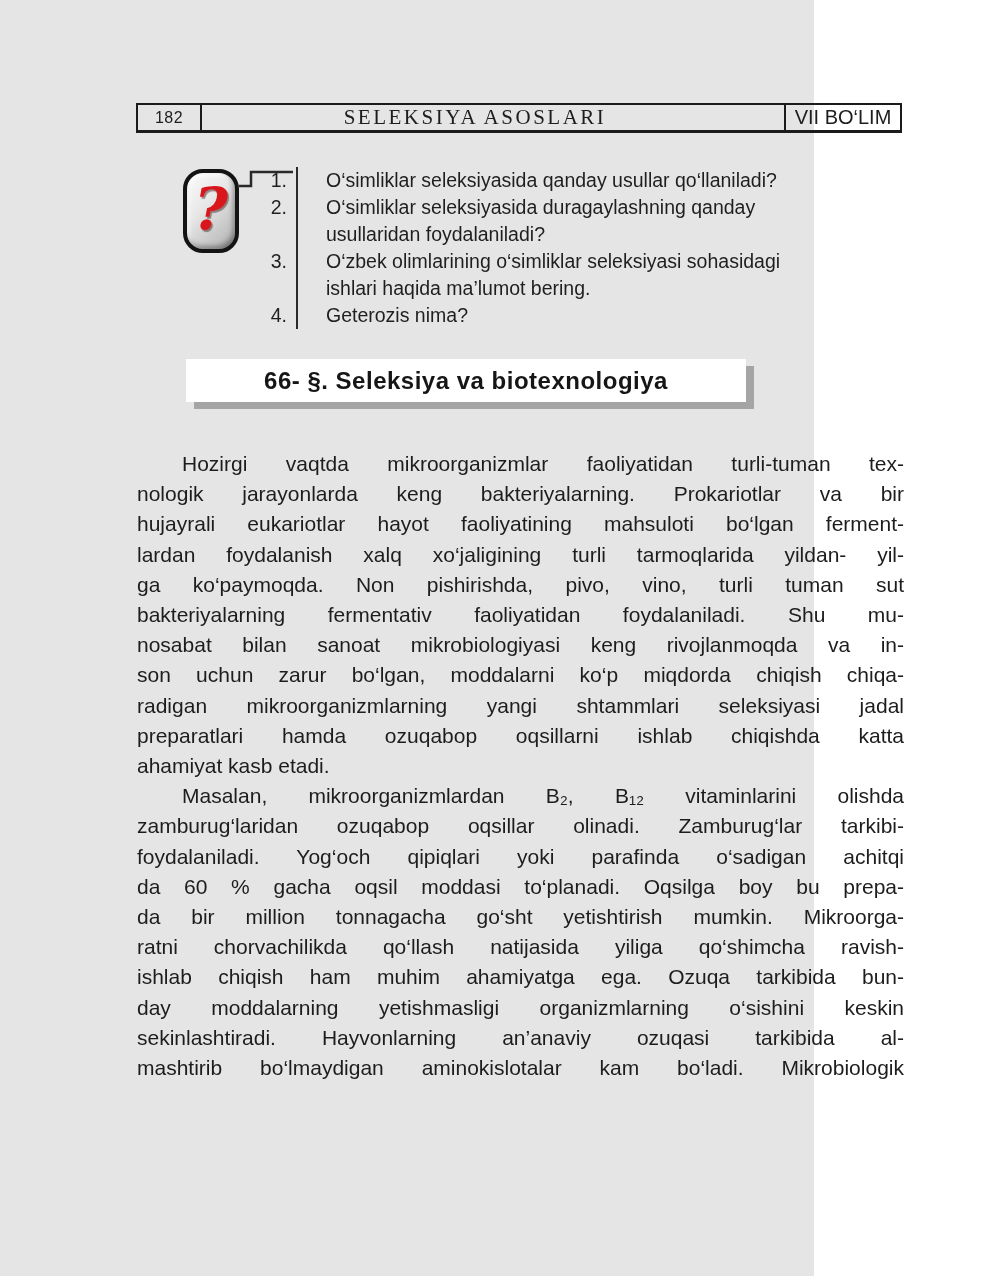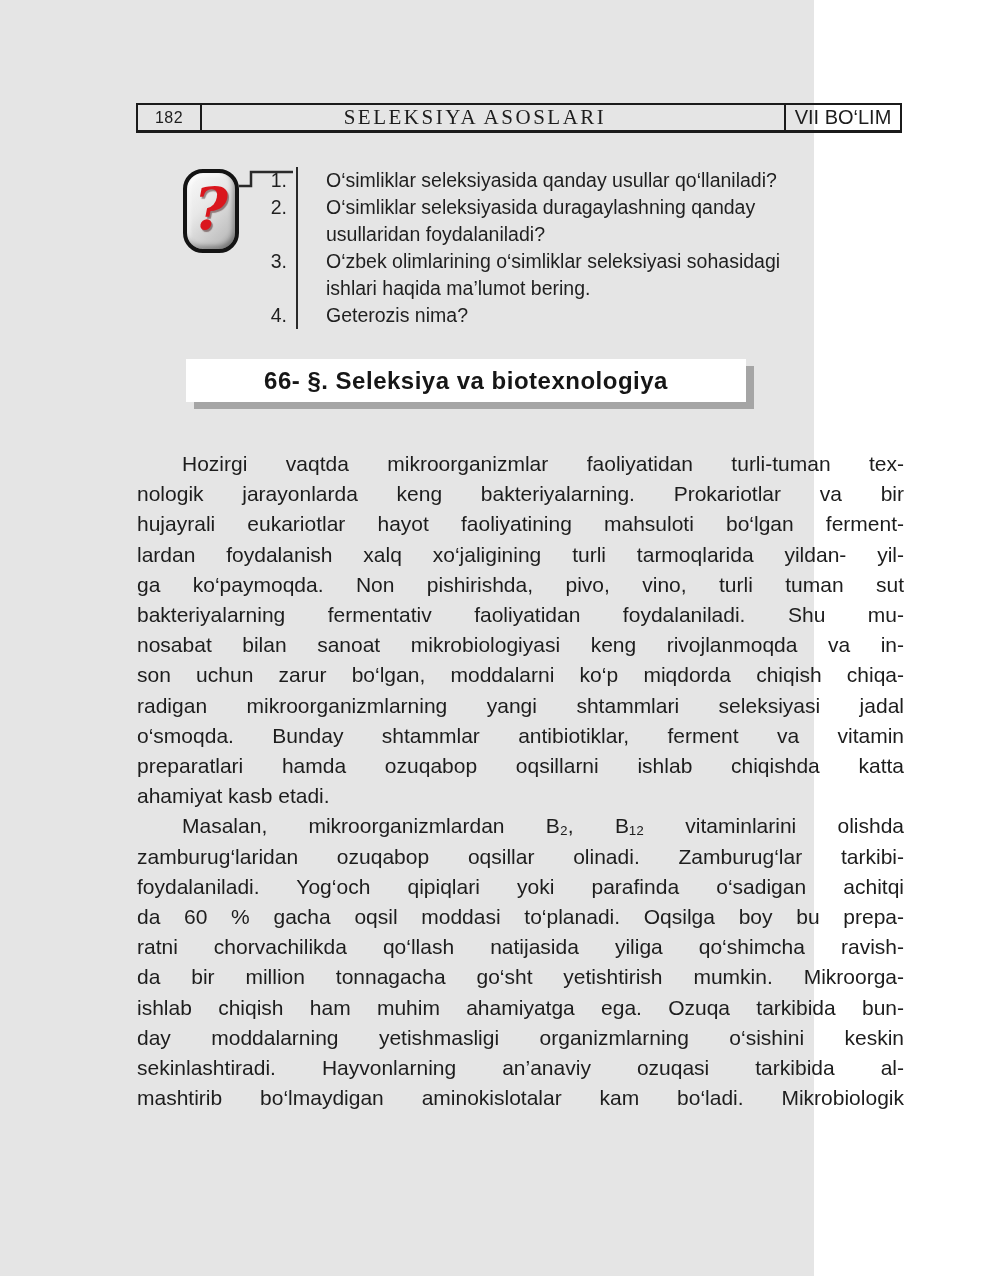--- a/index.html
+++ b/index.html
@@ -106,31 +106,30 @@
       <div>
         <div class="line first">Hozirgi vaqtda mikroorganizmlar faoliyatidan turli-tuman tex-</div>
         <div class="line">nologik jarayonlarda keng bakteriyalarning. Prokariotlar va bir</div>
         <div class="line">hujayrali eukariotlar hayot faoliyatining mahsuloti bo‘lgan ferment-</div>
         <div class="line">lardan foydalanish xalq xo‘jaligining turli tarmoqlarida yildan- yil-</div>
         <div class="line">ga ko‘paymoqda. Non pishirishda, pivo, vino, turli tuman sut</div>
         <div class="line">bakteriyalarning fermentativ faoliyatidan foydalaniladi. Shu mu-</div>
         <div class="line">nosabat bilan sanoat mikrobiologiyasi keng rivojlanmoqda va in-</div>
         <div class="line">son uchun zarur bo‘lgan, moddalarni ko‘p miqdorda chiqish chiqa-</div>
         <div class="line">radigan mikroorganizmlarning yangi shtammlari seleksiyasi jadal</div>
-        <div class="line">o‘smoqda. Bunday shtammlar antibiotiklar, ferment va vitamin</div>
         <div class="line">preparatlari hamda ozuqabop oqsillarni ishlab chiqishda katta</div>
         <div class="line noj">ahamiyat kasb etadi.</div>
       </div>
       <div>
         <div class="line first">Masalan, mikroorganizmlardan B₂, B₁₂ vitaminlarini olishda</div>
         <div class="line">zamburug‘laridan ozuqabop oqsillar olinadi. Zamburug‘lar tarkibi-</div>
         <div class="line">foydalaniladi. Yog‘och qipiqlari yoki parafinda o‘sadigan achitqi</div>
         <div class="line">da 60 % gacha oqsil moddasi to‘planadi. Oqsilga boy bu prepa-</div>
+        <div class="line">da bir million tonnagacha go‘sht yetishtirish mumkin. Mikroorga-</div>
         <div class="line">ratni chorvachilikda qo‘llash natijasida yiliga qo‘shimcha ravish-</div>
-        <div class="line">da bir million tonnagacha go‘sht yetishtirish mumkin. Mikroorga-</div>
         <div class="line">ishlab chiqish ham muhim ahamiyatga ega. Ozuqa tarkibida bun-</div>
         <div class="line">day moddalarning yetishmasligi organizmlarning o‘sishini keskin</div>
         <div class="line">sekinlashtiradi. Hayvonlarning an’anaviy ozuqasi tarkibida al-</div>
         <div class="line">mashtirib bo‘lmaydigan aminokislotalar kam bo‘ladi. Mikrobiologik</div>
       </div>
     </div>
 
 </div>
 
 </body></html>

